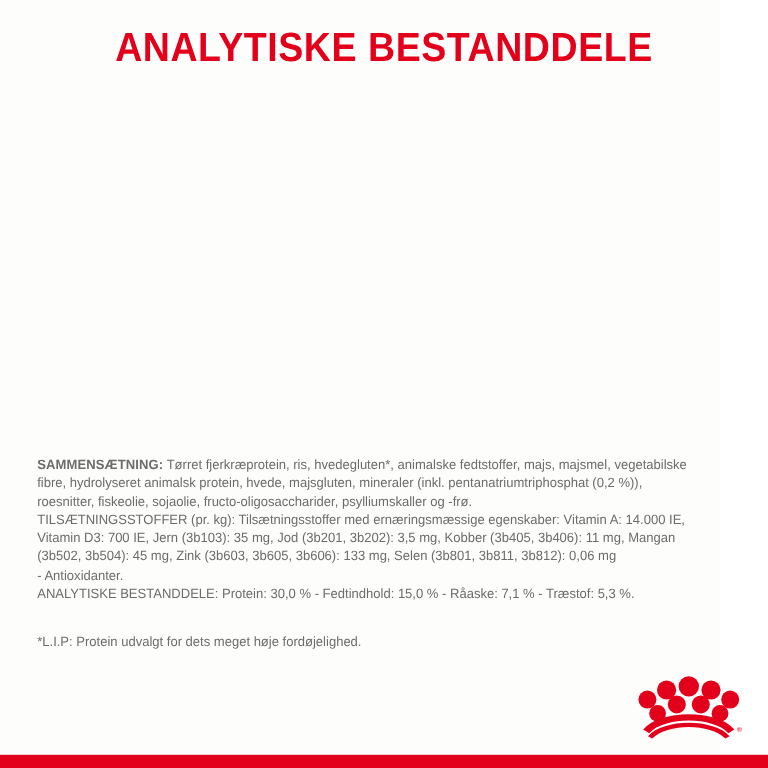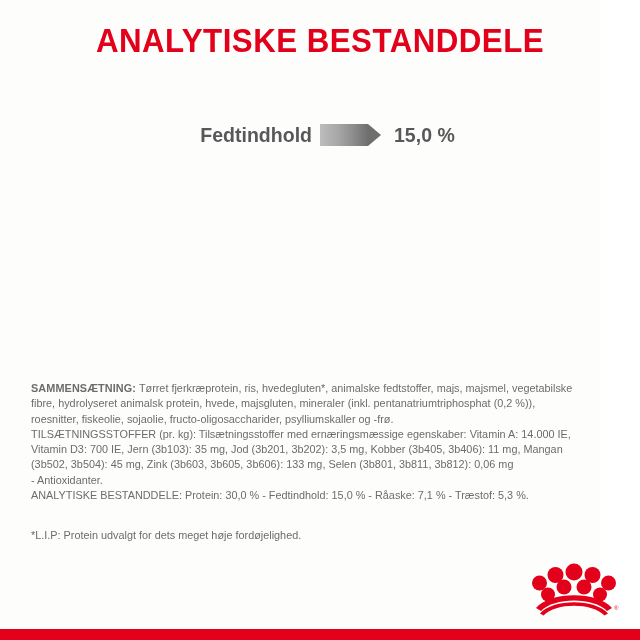--- a/index.html
+++ b/index.html
@@ -156,27 +156,20 @@
 </head>
 <body>
 
 <div class="page">
 
   <div class="title">ANALYTISKE BESTANDDELE</div>
 
   <div class="chart">
 
 
-    <div class="row">
-      <div class="row-label">Fedtindhold</div>
-      <div class="bar-wrap">
-        <div class="bar" style="width:48px"></div>
-      </div>
-      <div class="row-value" style="left:394px">15,0 %</div>
-    </div>
 
 
 
   </div>
 
   <div class="composition">
     <p><span class="lead">SAMMENSÆTNING:</span><span> Tørret fjerkræprotein, ris, hvedegluten*, animalske fedtstoffer, majs, majsmel, vegetabilske</span></p>
     <p>fibre, hydrolyseret animalsk protein, hvede, majsgluten, mineraler (inkl. pentanatriumtriphosphat (0,2 %)),</p>
     <p>roesnitter, fiskeolie, sojaolie, fructo-oligosaccharider, psylliumskaller og -frø.</p>
     <p>TILSÆTNINGSSTOFFER (pr. kg): Tilsætningsstoffer med ernæringsmæssige egenskaber: Vitamin A: 14.000 IE,</p>

